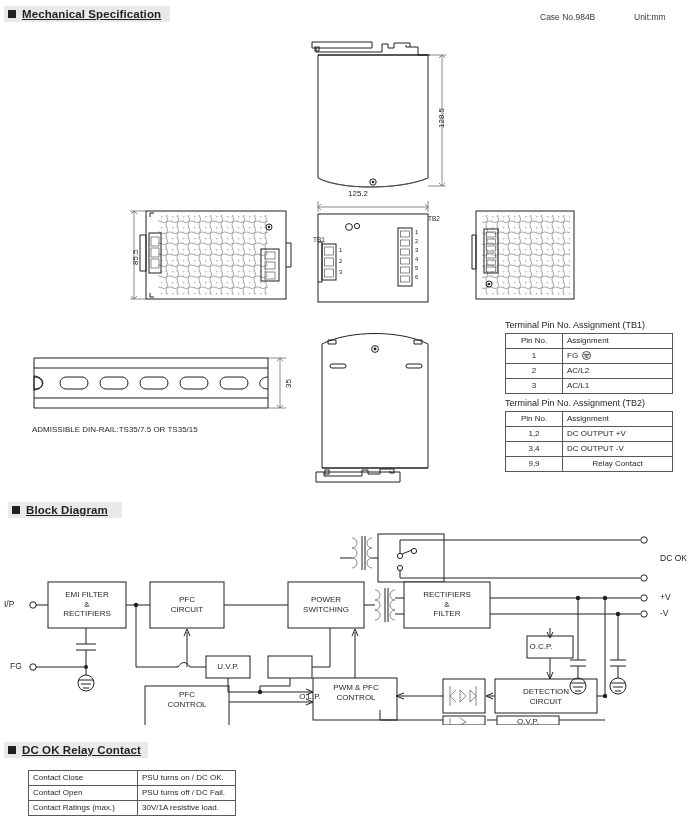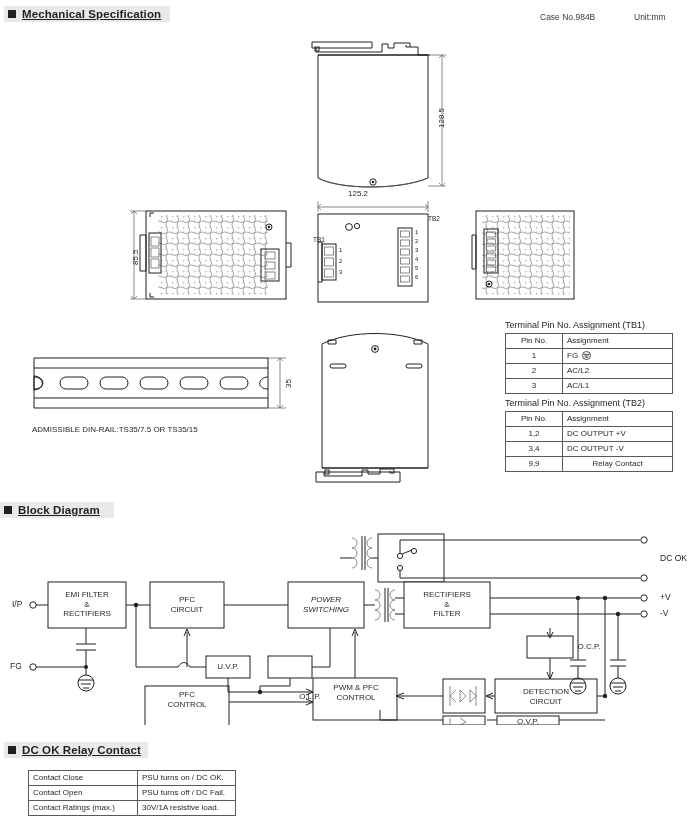--- a/index.html
+++ b/index.html
@@ -344,21 +344,21 @@
     <td class="c">3,4</td>
     <td class="l">DC OUTPUT -V</td>
   </tr>
   <tr>
     <td class="c">9,9</td>
     <td class="c">Relay Contact</td>
   </tr>
 </tbody>
   </table>
 
-<div class="section-header" style="left:0; top:502px; width:114px;">
+<div class="section-header" style="left:8px; top:502px; width:114px;">
   <span class="bullet"></span>
   <span class="title">Block Diagram</span>
 </div>
 
 <svg class="abs" style="left:0px; top:520px;" width="700" height="205" viewBox="0 0 700 205">
 
   <circle class="ln" cx="33" cy="85" r="3.2" fill="#ffffff"></circle>
   <path class="ln" d="M36,85 L48,85"></path>
   <circle class="ln" cx="33" cy="147" r="3.2" fill="#ffffff"></circle>
   <path class="ln" d="M36,147 L86,147"></path>
@@ -484,33 +484,33 @@
 
   <path class="ln" d="M618,94 L618,140"></path>
   <circle class="dot" cx="618" cy="94" r="2.2"></circle>
   <path class="ln" d="M610,140 L626,140"></path>
   <path class="ln" d="M610,146 L626,146"></path>
   <path class="ln" d="M618,146 L618,158"></path>
   <circle class="ln" cx="618" cy="166" r="8" fill="#ffffff"></circle>
   <path class="ln" d="M611,163 H625 M613,167 H623 M615,171 H621"></path>
 </svg>
 
-<div class="port-label" style="left:12px; top:599px;">I/P</div>
+<div class="port-label" style="left:4px; top:599px;">I/P</div>
 <div class="port-label" style="left:10px; top:661px;">FG</div>
 <div class="port-label" style="left:660px; top:553px;">DC OK</div>
 <div class="port-label" style="left:660px; top:592px;">+V</div>
 <div class="port-label" style="left:660px; top:608px;">-V</div>
 
 <div class="blk-label" style="left:48px; top:590px; width:78px;">EMI FILTER<br>&amp;<br>RECTIFIERS</div>
 <div class="blk-label" style="left:150px; top:595px; width:74px;">PFC<br>CIRCUIT</div>
-<div class="blk-label" style="left:288px; top:595px; width:76px;font-style:italic;">POWER<br>SWITCHING</div>
+<div class="blk-label" style="left:288px; top:595px; width:76px;">POWER<br>SWITCHING</div>
 <div class="blk-label" style="left:404px; top:590px; width:86px;">RECTIFIERS<br>&amp;<br>FILTER</div>
 <div class="blk-label" style="left:206px; top:662px; width:44px;">U.V.P.</div>
 <div class="blk-label" style="left:268px; top:692px; width:44px;padding-left:20px;">O.L.P.</div>
-<div class="blk-label" style="left:527px; top:642px; width:28px;margin-left:48px;">O.C.P.</div>
+<div class="blk-label" style="left:527px; top:642px; width:28px;">O.C.P.</div>
 <div class="blk-label" style="left:497px; top:717px; width:62px;">O.V.P.</div>
 <div class="blk-label" style="left:145px; top:690px; width:84px;">PFC<br>CONTROL</div>
 <div class="blk-label" style="left:313px; top:683px; width:86px;">PWM &amp; PFC<br>CONTROL</div>
 <div class="blk-label" style="left:495px; top:687px; width:102px;">DETECTION<br>CIRCUIT</div>
 
 <div class="section-header" style="left:4px; top:742px; width:144px;">
   <span class="bullet"></span>
   <span class="title">DC OK Relay Contact</span>
 </div>
 

